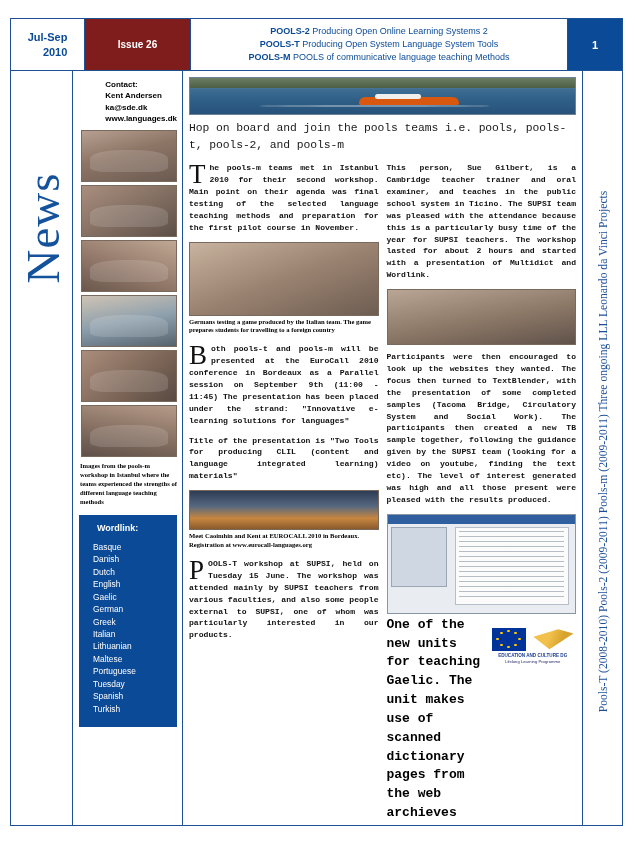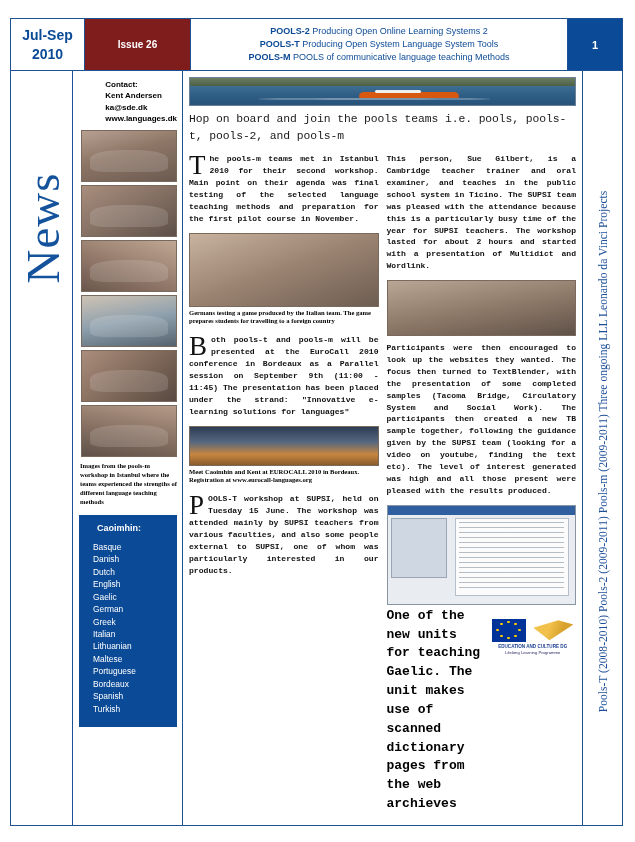--- a/index.html
+++ b/index.html
@@ -15,22 +15,22 @@
     width: 613px; height: 808px;
     border: 1px solid #1d5195;
     background: #ffffff;
   }
 
   
   .masthead { display: flex; height: 52px; border-bottom: 1px solid #1d5195; }
   .mh-date {
     width: 74px; border-right: 1px solid #1d5195;
     display: flex; align-items: center; justify-content: center;
-    color: #0b4a96; font-weight: bold; font-size: 14px;
-    text-align: center; line-height: 1.35;
+    color: #0b4a96; font-weight: bold; font-size: 11px;
+    text-align: right; line-height: 1.35;
   }
   .mh-issue {
     width: 106px; background: #7f1d1d; border-right: 1px solid #1d5195;
     display: flex; align-items: center; justify-content: center;
     color: #ffffff; font-weight: bold; font-size: 10px;
   }
   .mh-titles {
     flex: 1; border-right: 1px solid #1d5195;
     display: flex; flex-direction: column; align-items: center; justify-content: center;
     text-align: center; line-height: 1.45; padding: 0 4px;
@@ -82,21 +82,21 @@
   .thumb.v6 { background: linear-gradient(190deg,#b59a88,#856f61 55%,#5f5149); }
   .photo-caption { font-family:"Liberation Serif", serif; font-size: 6.6px; font-weight: bold; color:#000; line-height: 1.35; margin-top: 2px; }
 
   .lang-box {
     margin-top: 8px; background: #0b4a96; color: #ffffff;
     padding: 8px 0 12px 14px; width: 98px;
   }
   .lang-box h4 { font-size: 9px; margin-bottom: 8px; margin-left: 4px; }
   .lang-box li { list-style: none; font-size: 8.4px; line-height: 1.48; }
 
-  .content-col { flex: 1; padding: 6px 6px 12px 6px; display: flex; flex-direction: column; }
+  .content-col { flex: 1; padding: 6px 6px 3px 6px; display: flex; flex-direction: column; }
   .hero {
     width: 100%; height: 62px; margin-bottom: 5px;
     background: linear-gradient(180deg,#8fa9bd 0%,#7e9bb2 22%,#3f6e93 30%,#2f5f86 62%,#27527a 100%);
     position: relative; overflow: hidden; border: 0.5px solid #6d8296;
   }
   .hero .shore { position:absolute; left:0; top:0; width:100%; height:28%;
     background: linear-gradient(180deg,#6b7f63,#4d5e45); }
   .hero .boat { position:absolute; left:44%; top:52%; width:26%; height:22%;
     background:#d8580f; border-radius: 14px 14px 4px 4px; }
   .hero .boat2 { position:absolute; left:48%; top:45%; width:12%; height:12%;
@@ -193,34 +193,34 @@
       </div>
       <div class="thumb"></div>
       <div class="thumb v2"></div>
       <div class="thumb v3"></div>
       <div class="thumb v4"></div>
       <div class="thumb v5"></div>
       <div class="thumb v6"></div>
       <div class="photo-caption">Images from the pools-m workshop in Istanbul where the teams experienced the strengths of different language teaching methods</div>
 
       <div class="lang-box">
-        <h4>Caoimhin:</h4>
+        <h4>Wordlink:</h4>
         <ul>
           <li>Basque</li>
           <li>Danish</li>
           <li>Dutch</li>
           <li>English</li>
           <li>Gaelic</li>
           <li>German</li>
           <li>Greek</li>
           <li>Italian</li>
           <li>Lithuanian</li>
           <li>Maltese</li>
           <li>Portuguese</li>
-          <li>Bordeaux</li>
+          <li>Tuesday</li>
           <li>Spanish</li>
           <li>Turkish</li>
         </ul>
       </div>
     </div>
 
     <div class="content-col">
       <div class="hero">
         <div class="shore"></div>
         <div class="wake"></div>
@@ -233,20 +233,21 @@
       <div class="cols">
 
         <div class="col">
           <div class="mono">
             <p class="dropcap">The pools-m teams met in Istanbul 2010 for their second workshop. Main point on their agenda was final testing of the selected language teaching methods and preparation for the first pilot course in November.</p>
           </div>
           <div class="inline-photo"></div>
           <div class="cap-sm">Germans testing a game produced by the Italian team. The game prepares students for travelling to a foreign country</div>
           <div class="mono">
             <p class="dropcap">Both pools-t and pools-m will be presented at the EuroCall 2010 conference in Bordeaux as a Parallel session on September 9th (11:00 - 11:45) The presentation has been placed under the strand: "Innovative e-learning solutions for languages"</p>
+            <p>Title of the presentation is "Two Tools for producing CLIL (content and language integrated learning) materials"</p>
           </div>
           <div class="inline-photo wide"></div>
           <div class="cap-sm">Meet Caoimhin and Kent at EUROCALL 2010 in Bordeaux. Registration at www.eurocall-languages.org</div>
           <div class="mono">
             <p class="dropcap">POOLS-T workshop at SUPSI, held on Tuesday 15 June. The workshop was attended mainly by SUPSI teachers from various faculties, and also some people external to SUPSI, one of whom was particularly interested in our products.</p>
           </div>
         </div>
 
         <div class="col">
           <div class="mono">

